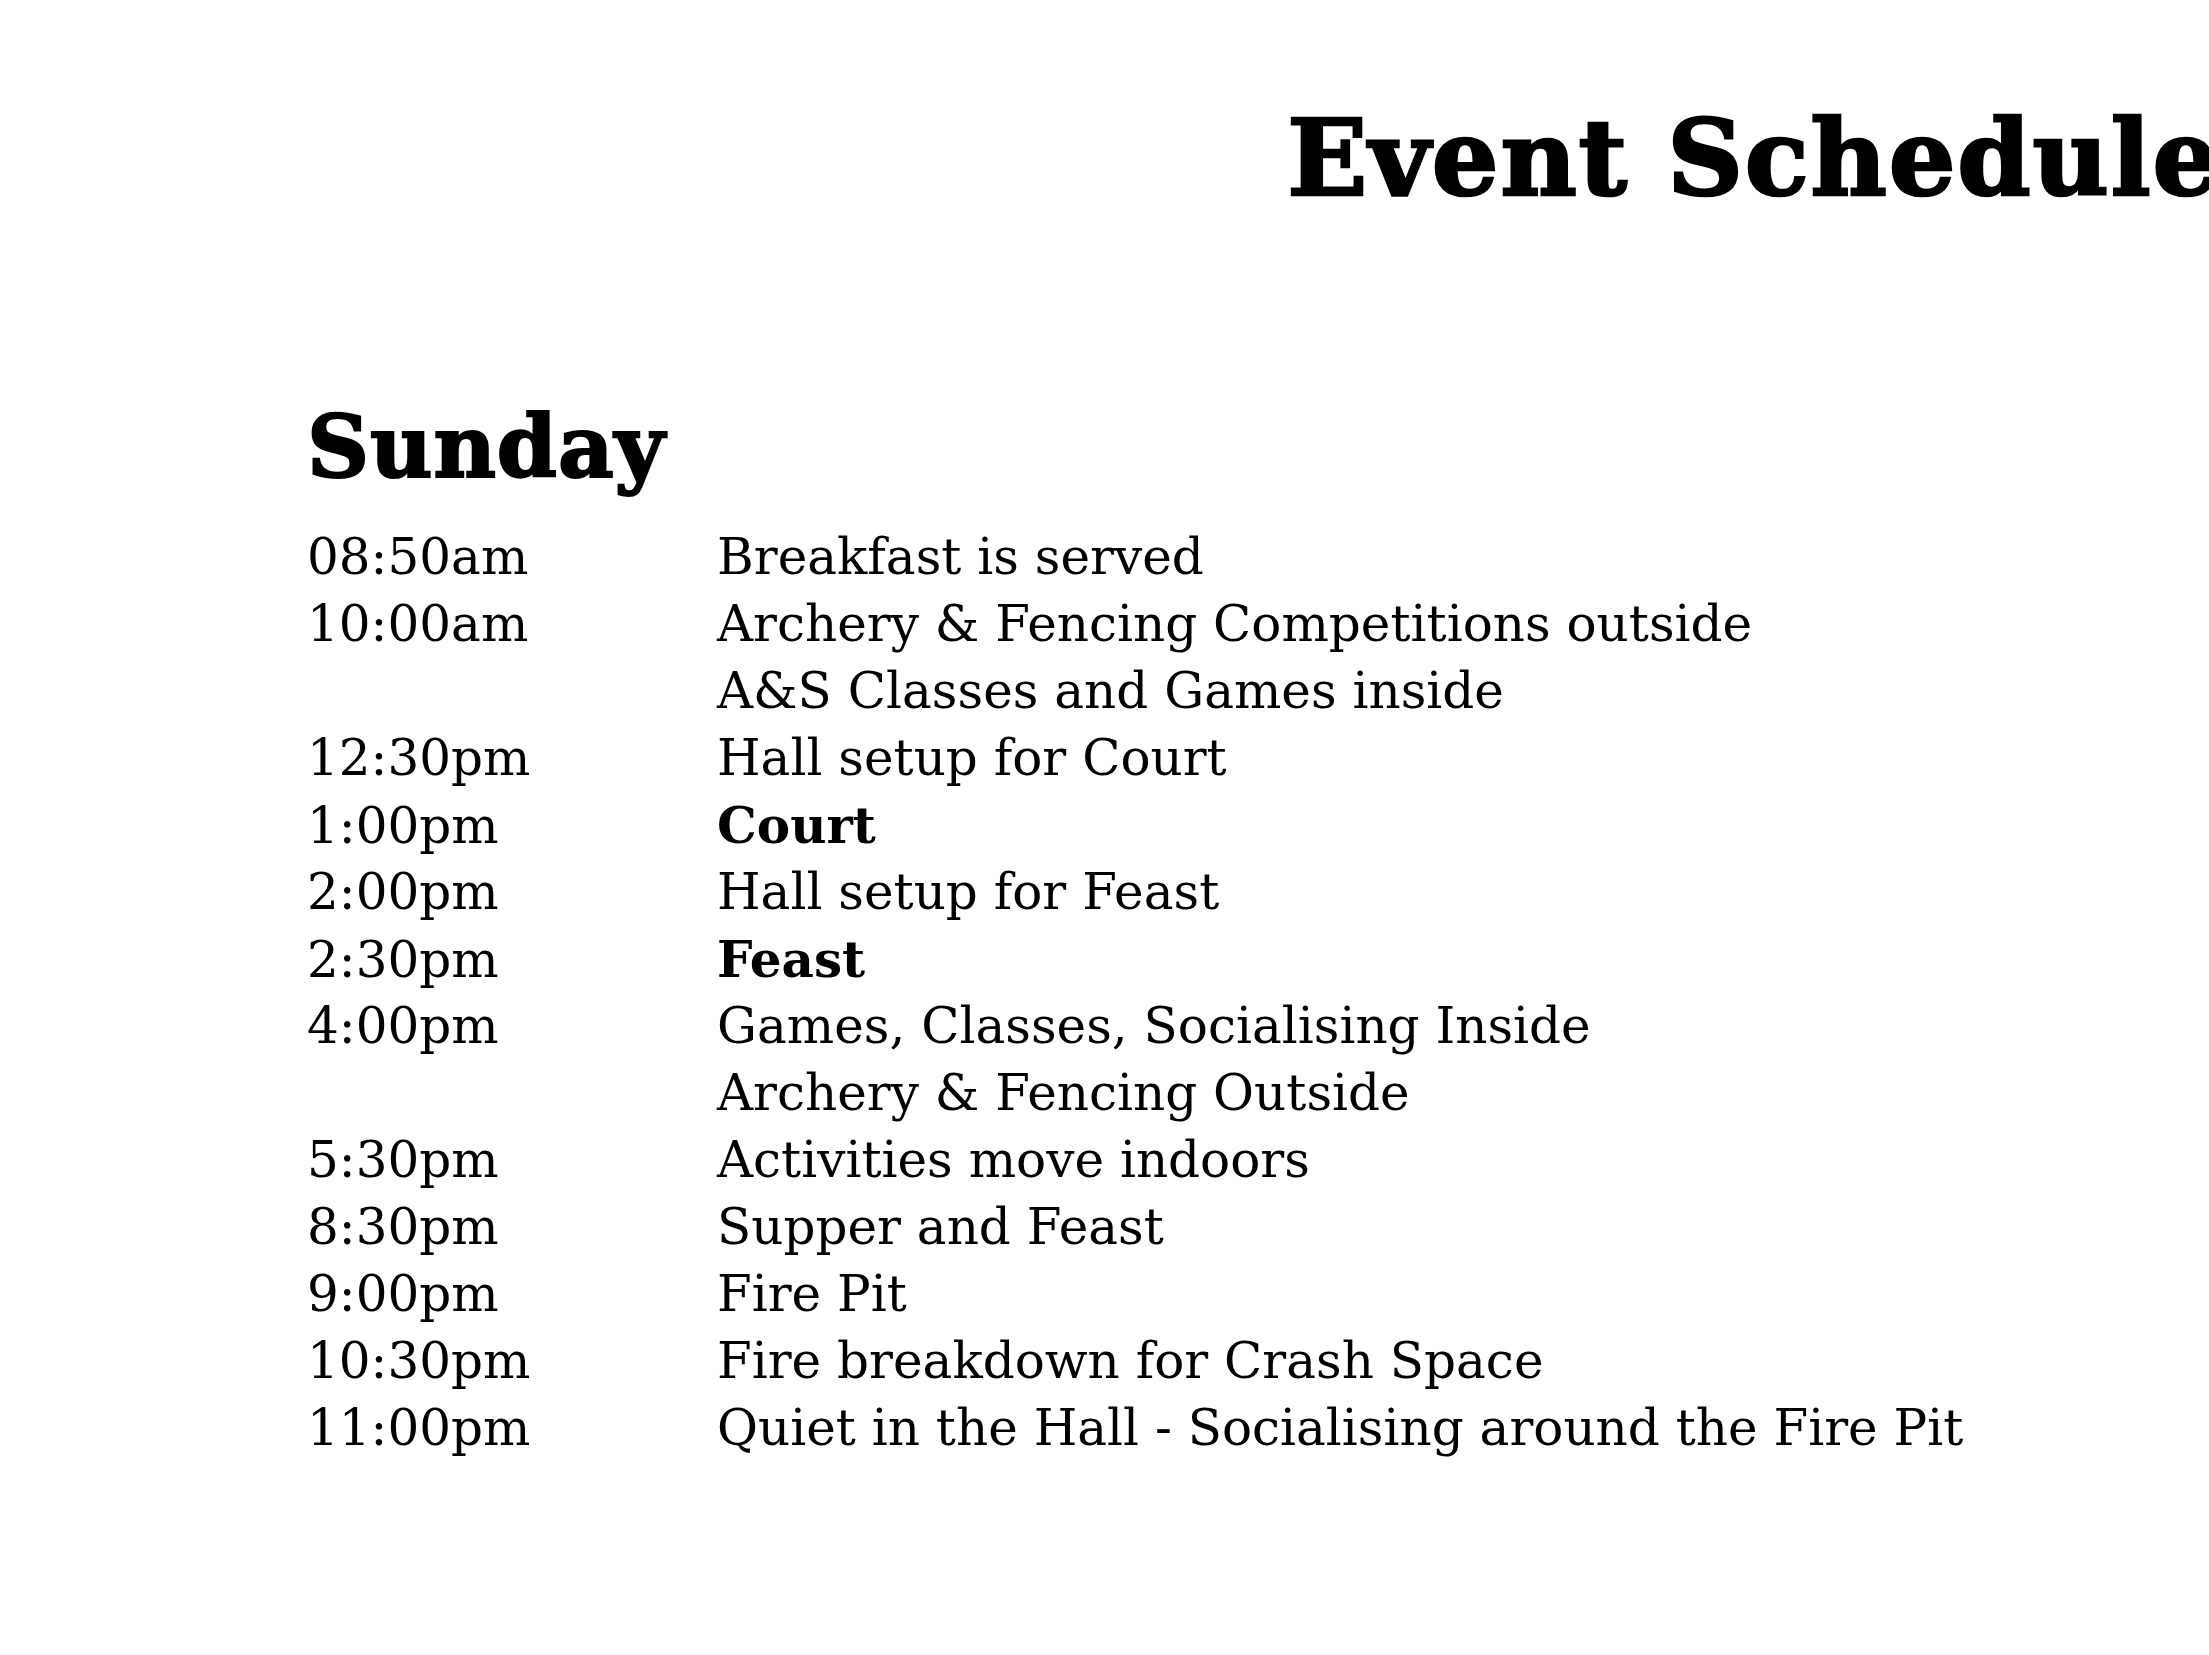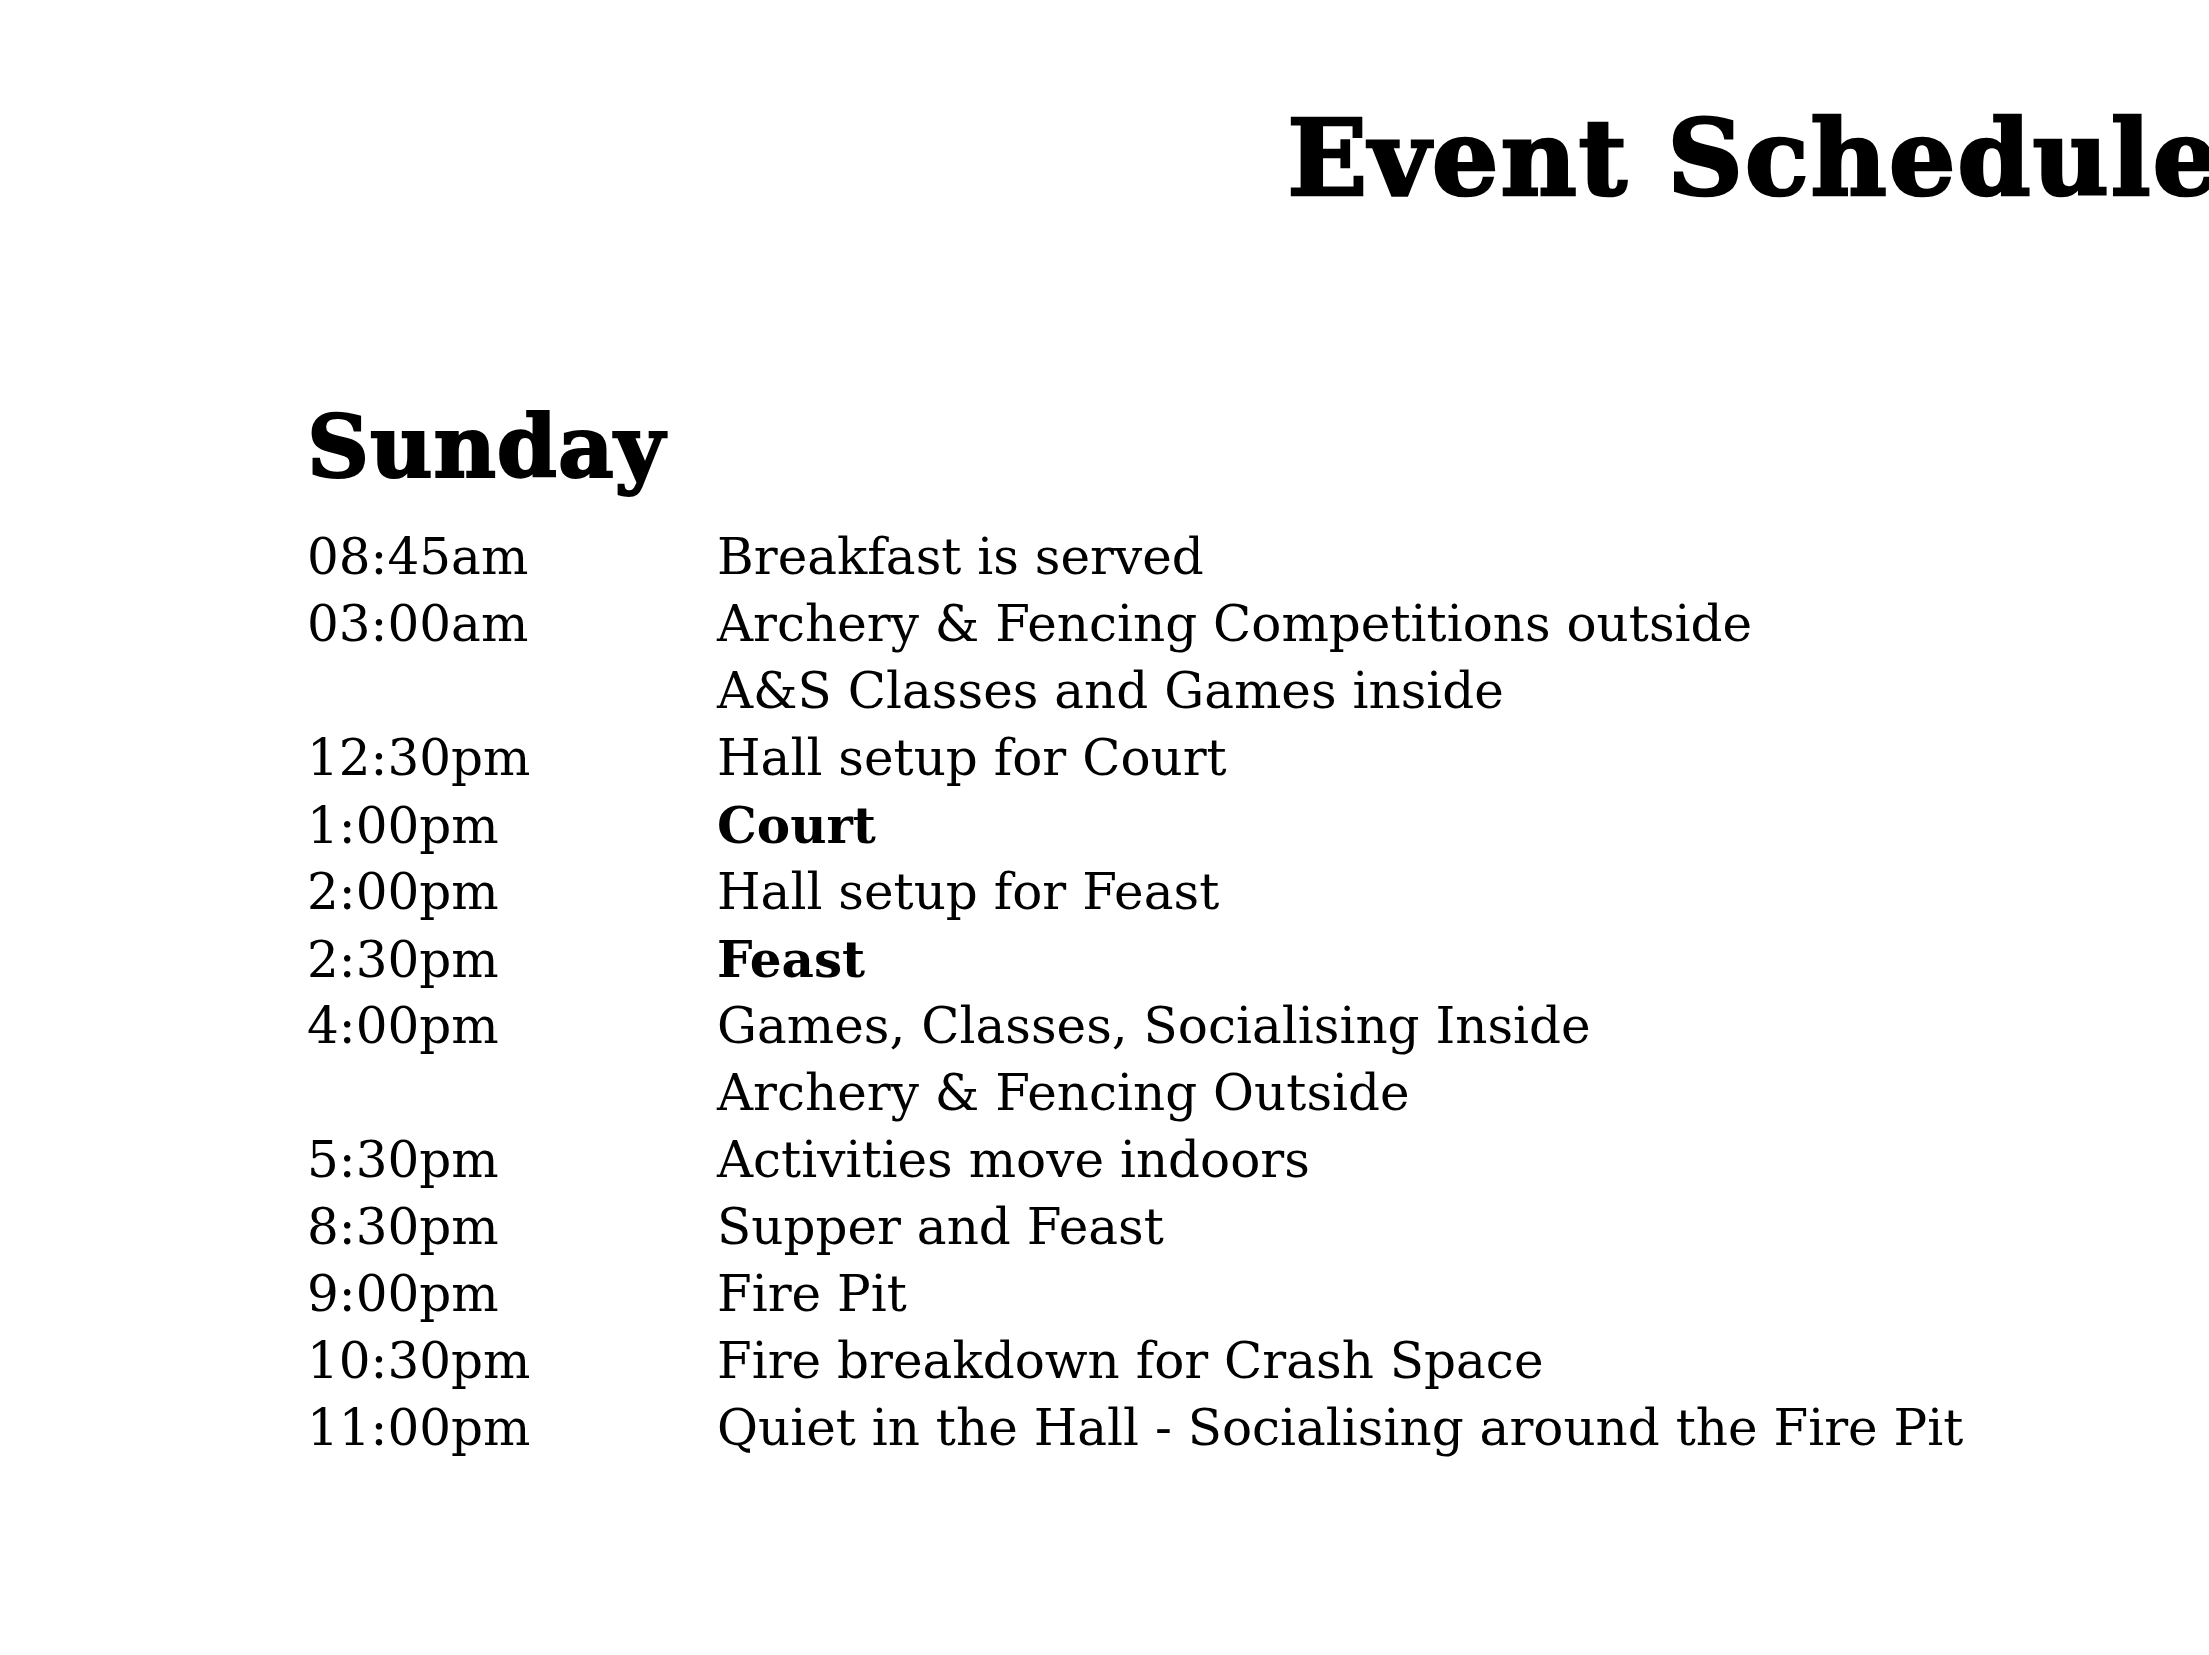--- a/index.html
+++ b/index.html
@@ -79,26 +79,26 @@
 
 <div class="page">
 
   <div class="title">Event Schedule</div>
 
   <div class="day">Sunday</div>
 
   <div class="schedule">
 
       <div class="row">
-        <span class="time">08:45am</span>
+        <span class="time">08:50am</span>
         <span class="event">Breakfast is served</span>
       </div>
 
       <div class="row">
-        <span class="time">03:00am</span>
+        <span class="time">10:00am</span>
         <span class="event">Archery &amp; Fencing Competitions outside</span>
       </div>
 
       <div class="row">
         <span class="time"></span>
         <span class="event">A&amp;S Classes and Games inside</span>
       </div>
 
       <div class="row">
         <span class="time">12:30pm</span>

